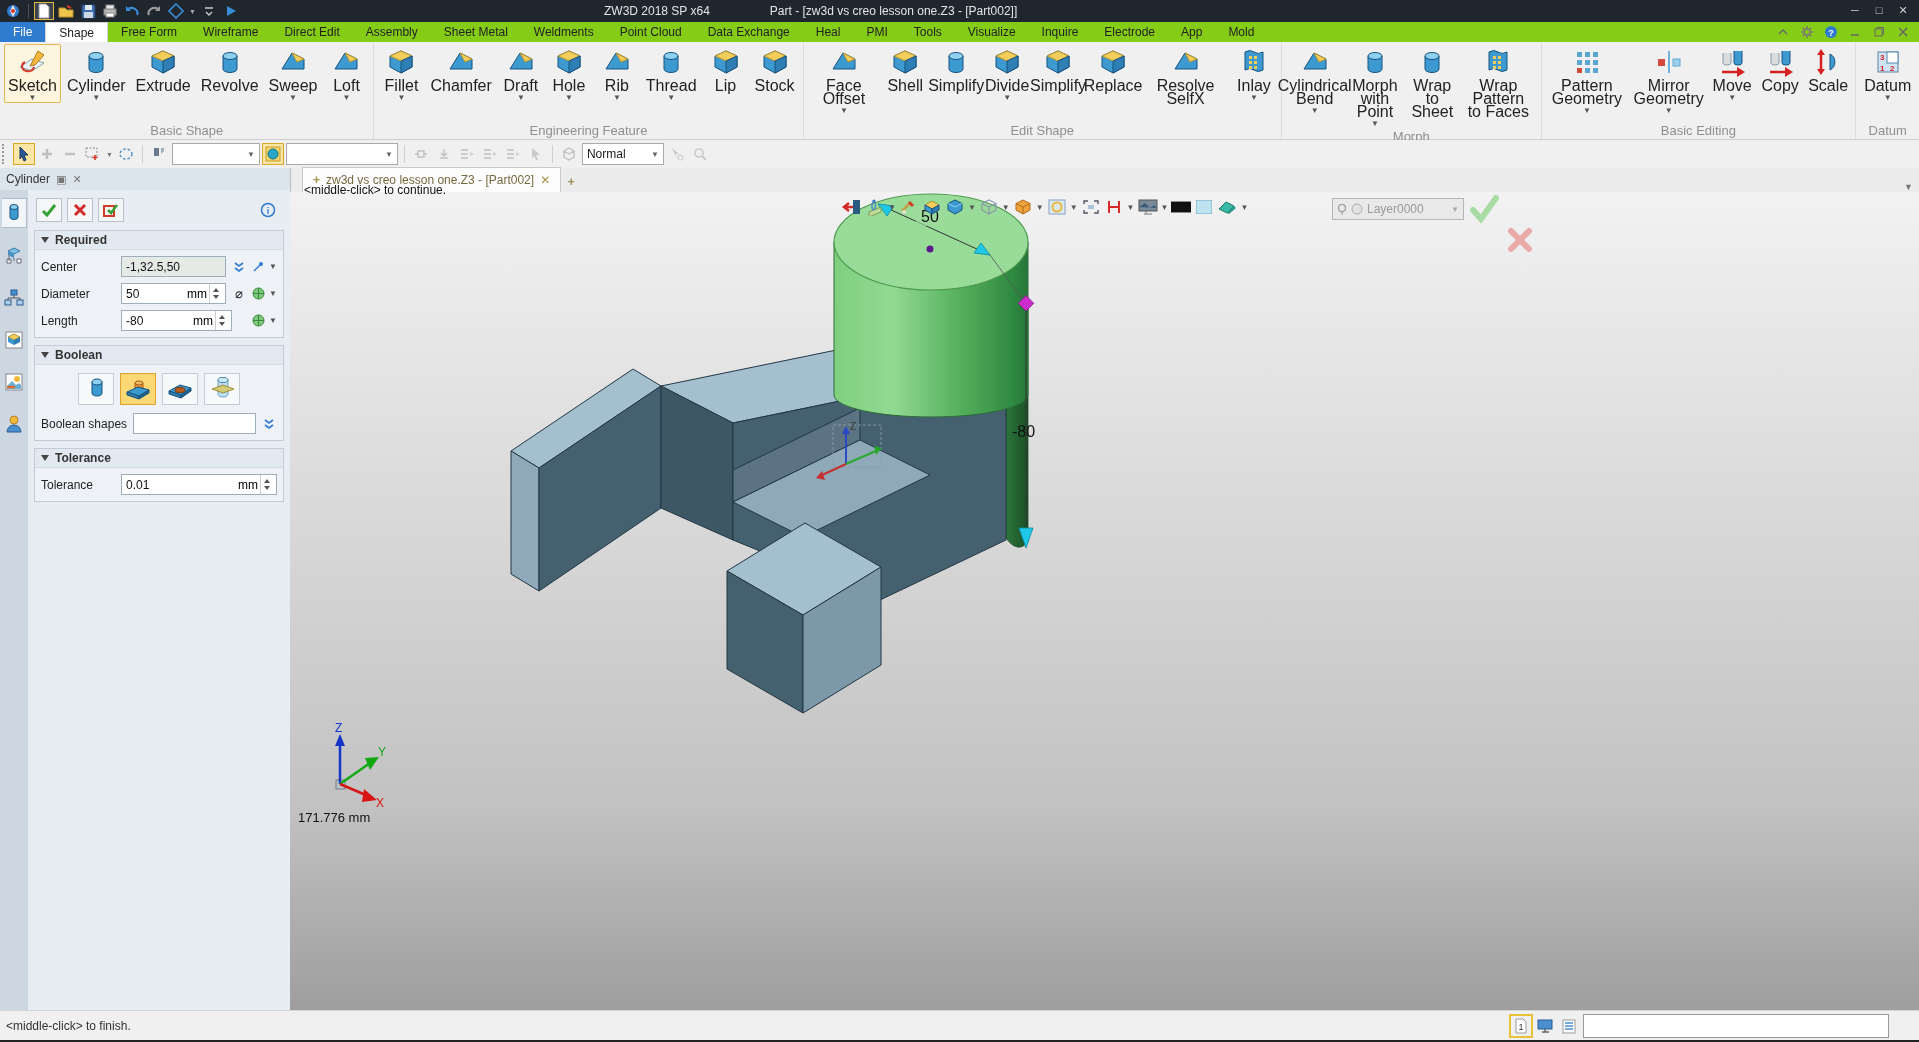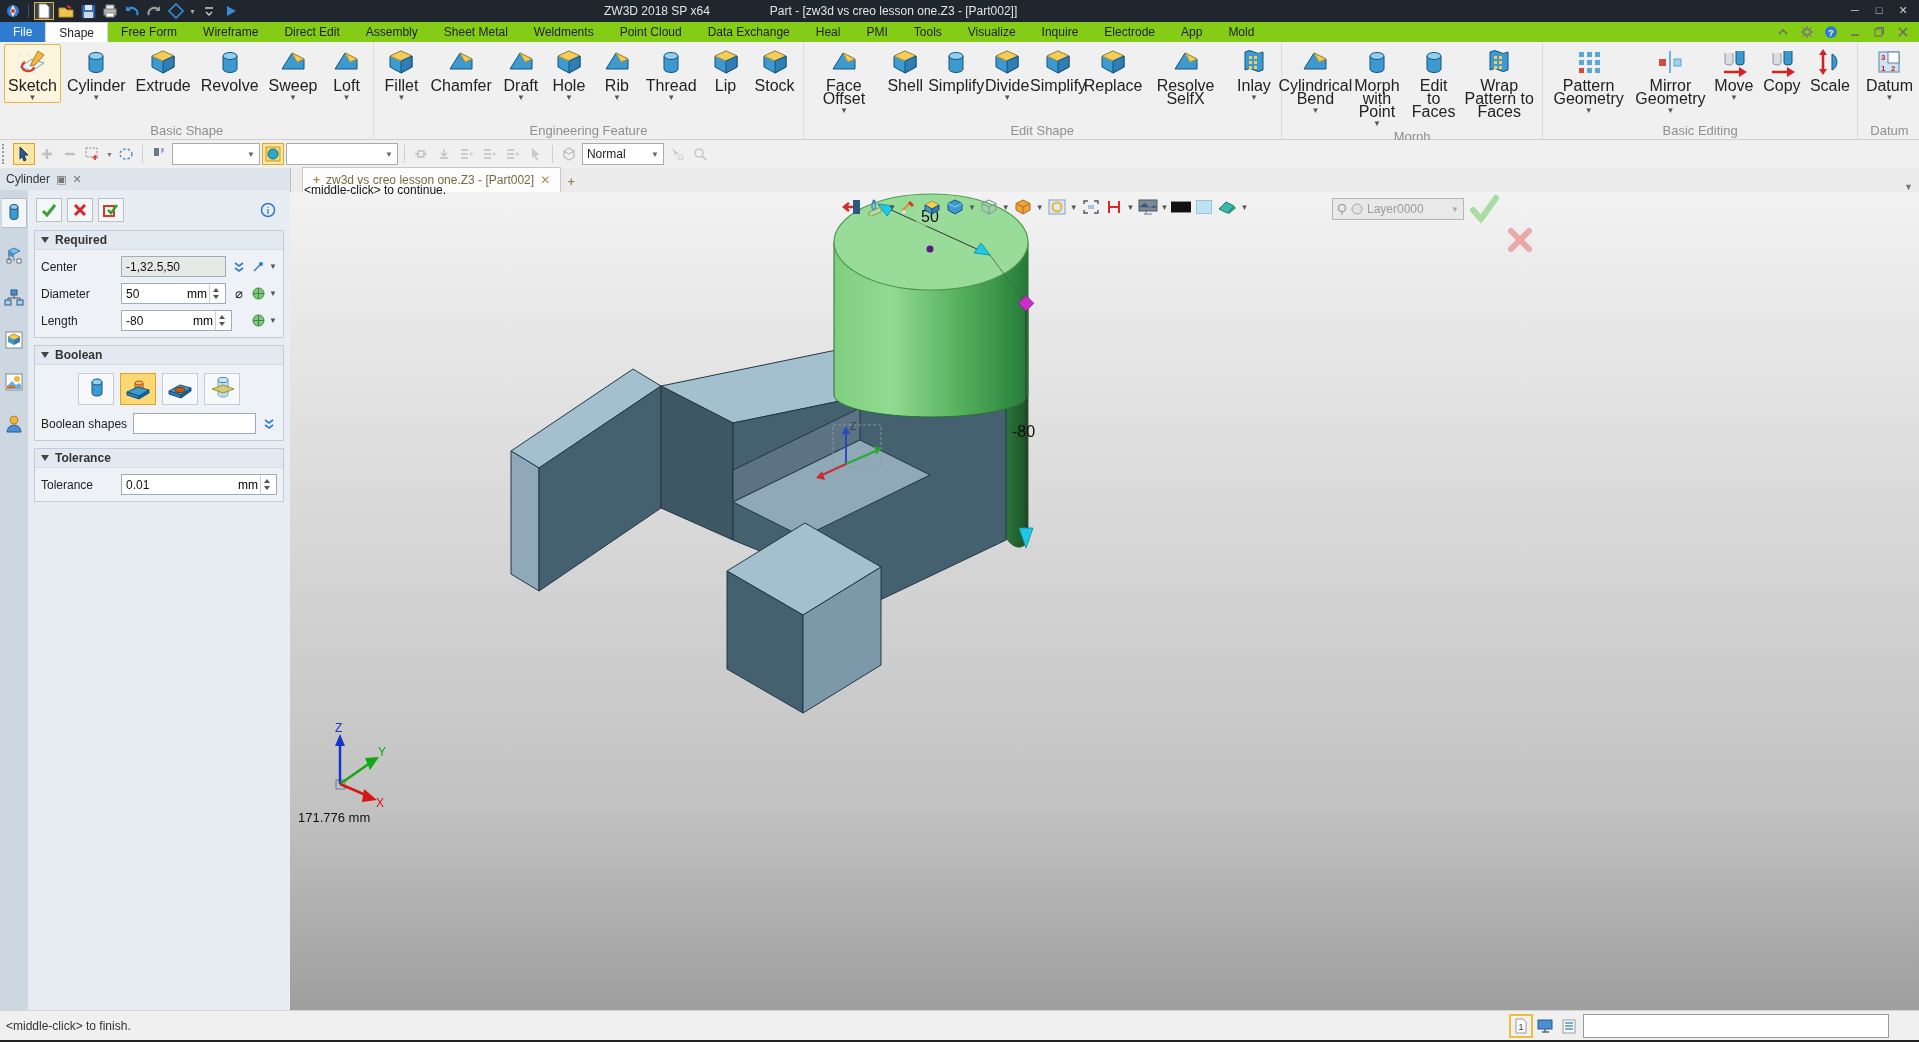--- a/index.html
+++ b/index.html
@@ -456,21 +456,21 @@
               <ellipse cx="15" cy="9" rx="7" ry="3.5" fill="#8fd0f0" stroke="#16527e"></ellipse>
             </svg></div>
           <div class="rlabel">Morph with Point</div>
           <div class="rdd">▼</div>
         </div>
         <div class="ritem">
           <div class="ricon"><svg width="30" height="30" viewBox="0 0 30 30">
               <path d="M8 9 v13 a7 3.5 0 0 0 14 0 v-13" fill="#3d9ad1" stroke="#16527e"></path>
               <ellipse cx="15" cy="9" rx="7" ry="3.5" fill="#8fd0f0" stroke="#16527e"></ellipse>
             </svg></div>
-          <div class="rlabel">Edit to Faces</div>
+          <div class="rlabel">Wrap to Sheet</div>
         </div>
         <div class="ritem">
           <div class="ricon"><svg width="30" height="30" viewBox="0 0 30 30">
               <path d="M6 5 q5 -3 9 0 q4 3 9 0 v18 q-5 3 -9 0 q-4 -3 -9 0 Z" fill="#3d9ad1" stroke="#16527e"></path>
               <g fill="#f2cd5a">
                 <rect x="10" y="9" width="3" height="3"></rect>
                 <rect x="15" y="9" width="3" height="3"></rect>
                 <rect x="10" y="14" width="3" height="3"></rect>
                 <rect x="15" y="14" width="3" height="3"></rect>
                 <rect x="10" y="19" width="3" height="3"></rect>

